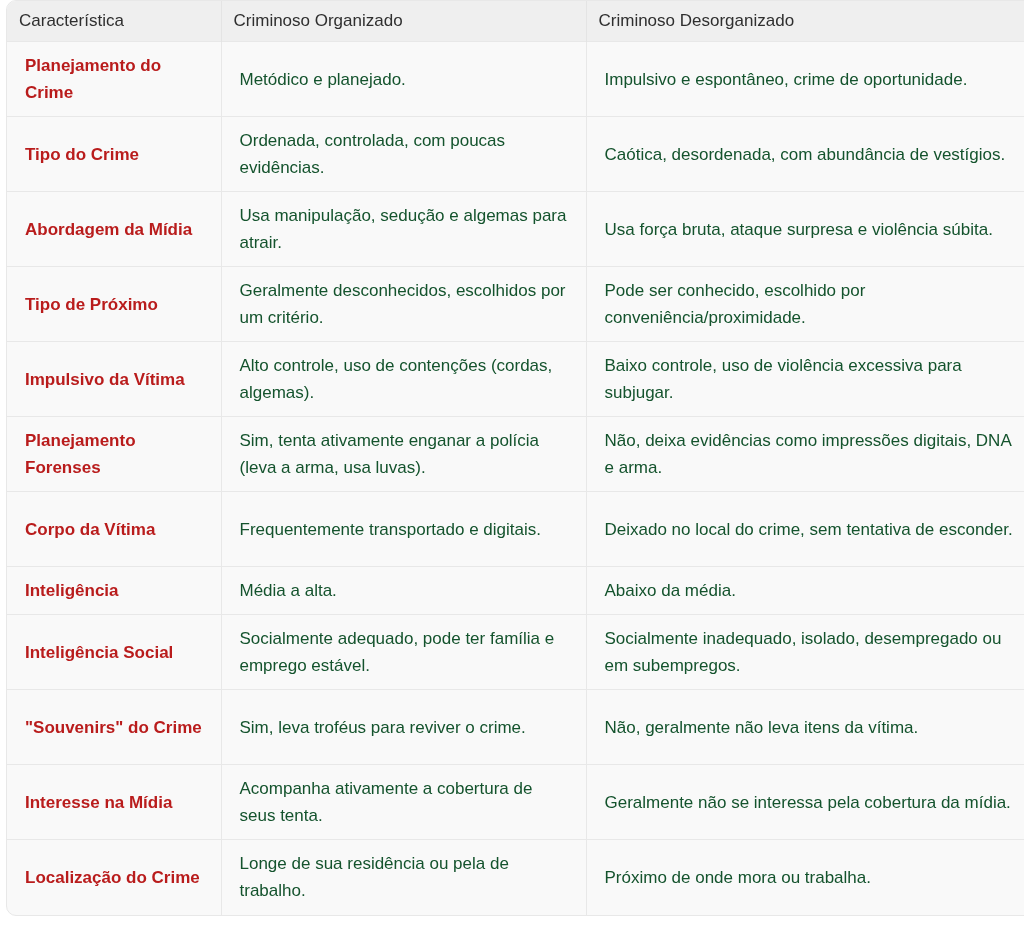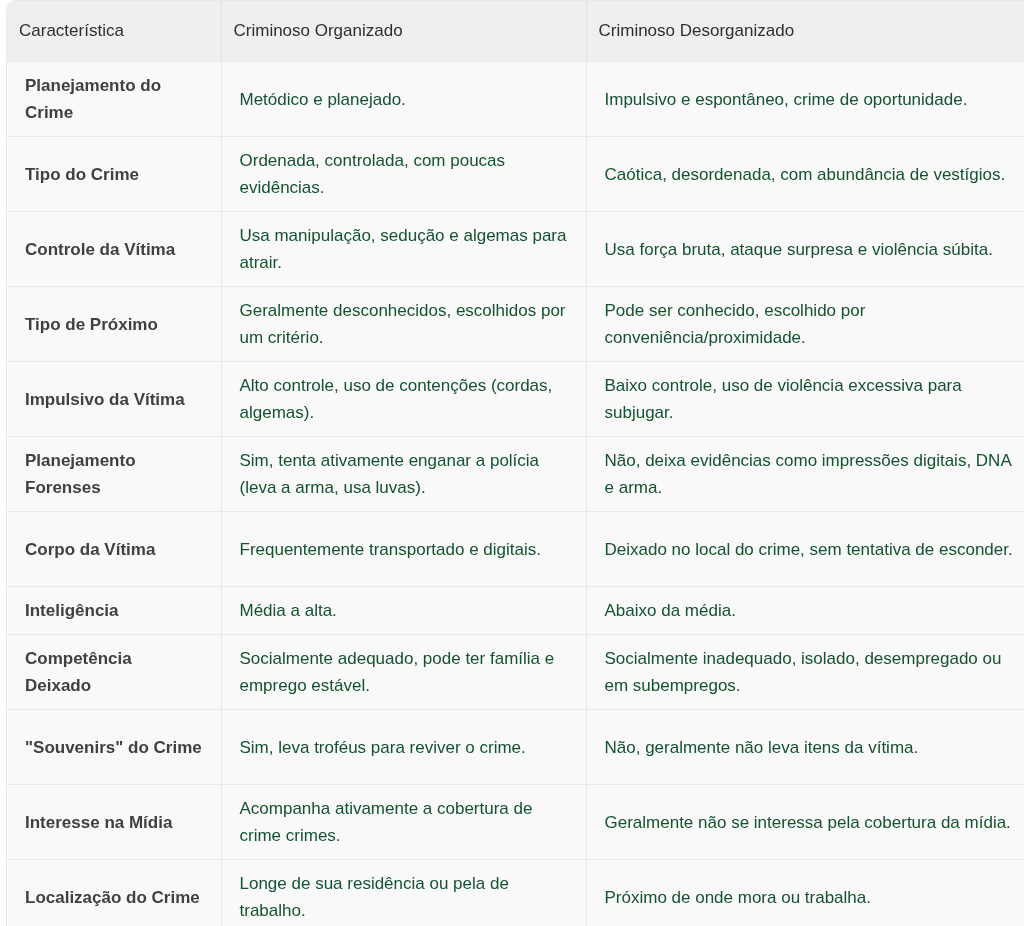--- a/index.html
+++ b/index.html
@@ -8,30 +8,30 @@
     position: absolute; left: 6px; top: 0; width: 1030px;
     border: 1px solid #e8e8e8; border-radius: 10px; overflow: hidden;
     background: #f9f9f9;
   }
   table { border-collapse: collapse; width: 100%; table-layout: fixed; }
   col.c1 { width: 214px; }
   col.c2 { width: 365px; }
   col.c3 { width: 451px; }
   thead th {
     background: #efefef; font-weight: normal; text-align: left;
-    font-size: 17px; color: #2f2f2f; height: 60px; padding: 0 12px;
+    font-size: 17px; color: #2f2f2f; height: 40px; padding: 0 12px;
     border-right: 1px solid #e4e4e4;
   }
   thead th:first-child { padding-left: 12px; }
   tbody td {
     font-size: 17px; line-height: 27px; color: #14532d;
     border-top: 1px solid #e8e8e8; border-right: 1px solid #e8e8e8;
     padding: 10px 18px; vertical-align: middle;
   }
-  tbody td.feat { font-weight: bold; color: #404040; padding-left: 18px; }
+  tbody td.feat { font-weight: bold; color: #b91c1c; padding-left: 18px; }
   tbody td:last-child, thead th:last-child { border-right: none; }
 </style>
 </head>
 <body>
 
 <div class="table-wrap">
   <table>
     <colgroup>
         <col class="c1">
         <col class="c2">
@@ -49,21 +49,21 @@
           <td class="feat">Planejamento do Crime</td>
           <td>Metódico e planejado.</td>
           <td>Impulsivo e espontâneo, crime de oportunidade.</td>
         </tr>
         <tr style="height: 75px;">
           <td class="feat">Tipo do Crime</td>
           <td>Ordenada, controlada, com poucas evidências.</td>
           <td>Caótica, desordenada, com abundância de vestígios.</td>
         </tr>
         <tr style="height: 75px;">
-          <td class="feat">Controle da Vítima</td>
+          <td class="feat">Abordagem da Mídia</td>
           <td>Usa manipulação, sedução e algemas para atrair.</td>
           <td>Usa força bruta, ataque surpresa e violência súbita.</td>
         </tr>
         <tr style="height: 75px;">
           <td class="feat">Tipo de Próximo</td>
           <td>Geralmente desconhecidos, escolhidos por um critério.</td>
           <td>Pode ser conhecido, escolhido por conveniência/proximidade.</td>
         </tr>
         <tr style="height: 75px;">
           <td class="feat">Impulsivo da Vítima</td>
@@ -79,32 +79,32 @@
           <td class="feat">Corpo da Vítima</td>
           <td>Frequentemente transportado e digitais.</td>
           <td>Deixado no local do crime, sem tentativa de esconder.</td>
         </tr>
         <tr style="height: 48px;">
           <td class="feat">Inteligência</td>
           <td>Média a alta.</td>
           <td>Abaixo da média.</td>
         </tr>
         <tr style="height: 75px;">
-          <td class="feat">Competência Deixado</td>
+          <td class="feat">Inteligência Social</td>
           <td>Socialmente adequado, pode ter família e emprego estável.</td>
           <td>Socialmente inadequado, isolado, desempregado ou em subempregos.</td>
         </tr>
         <tr style="height: 75px;">
           <td class="feat">"Souvenirs" do Crime</td>
           <td>Sim, leva troféus para reviver o crime.</td>
           <td>Não, geralmente não leva itens da vítima.</td>
         </tr>
         <tr style="height: 75px;">
           <td class="feat">Interesse na Mídia</td>
-          <td>Acompanha ativamente a cobertura de crime crimes.</td>
+          <td>Acompanha ativamente a cobertura de seus tenta.</td>
           <td>Geralmente não se interessa pela cobertura da mídia.</td>
         </tr>
         <tr style="height: 75px;">
           <td class="feat">Localização do Crime</td>
           <td>Longe de sua residência ou pela de trabalho.</td>
           <td>Próximo de onde mora ou trabalha.</td>
         </tr>
       </tbody>
   </table>
 </div>

